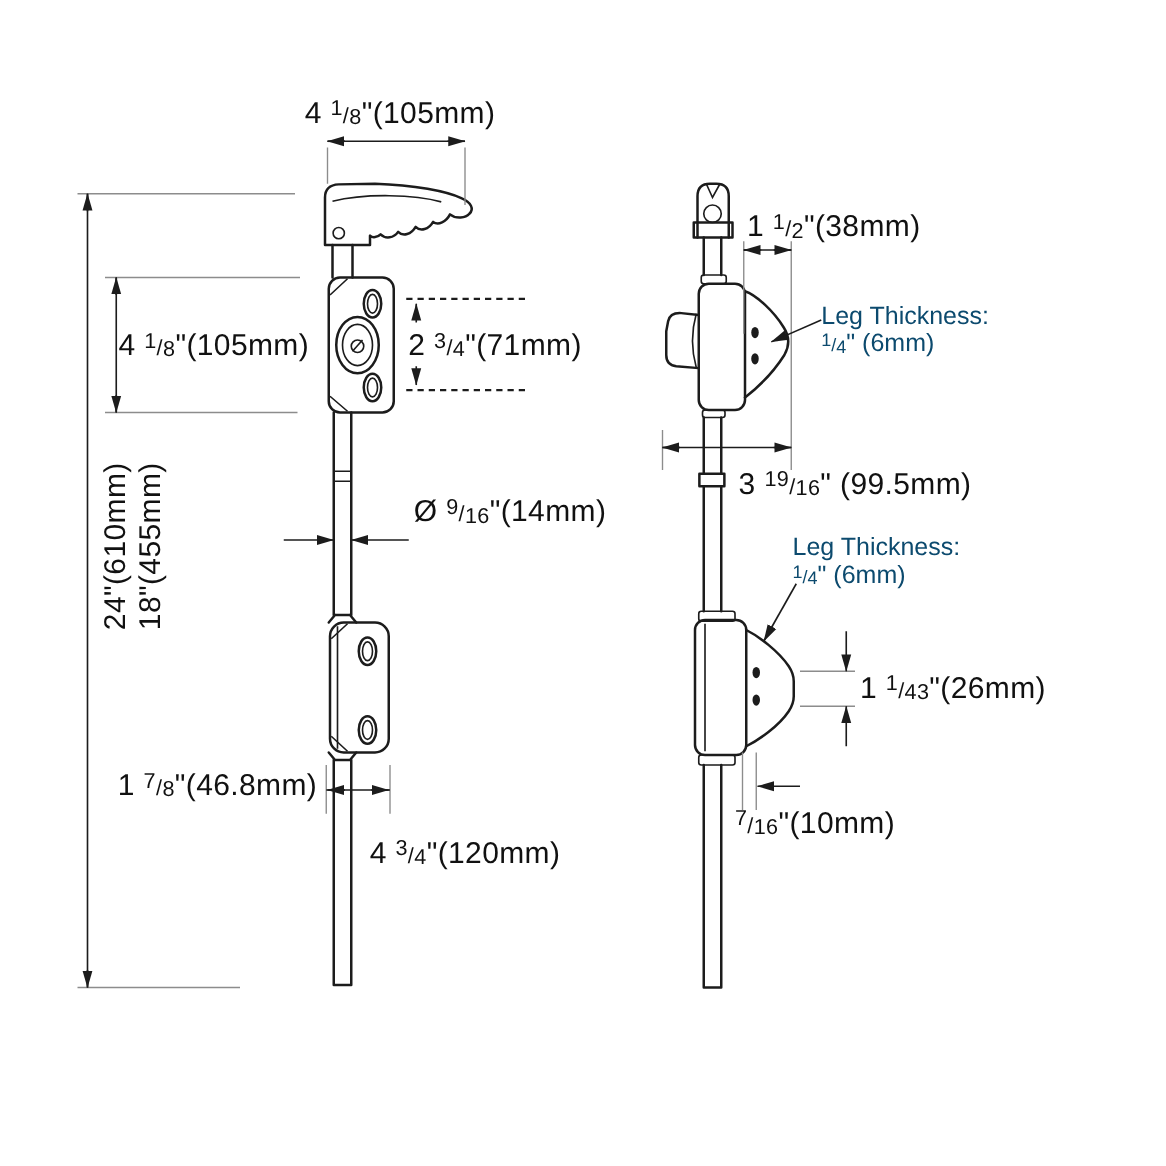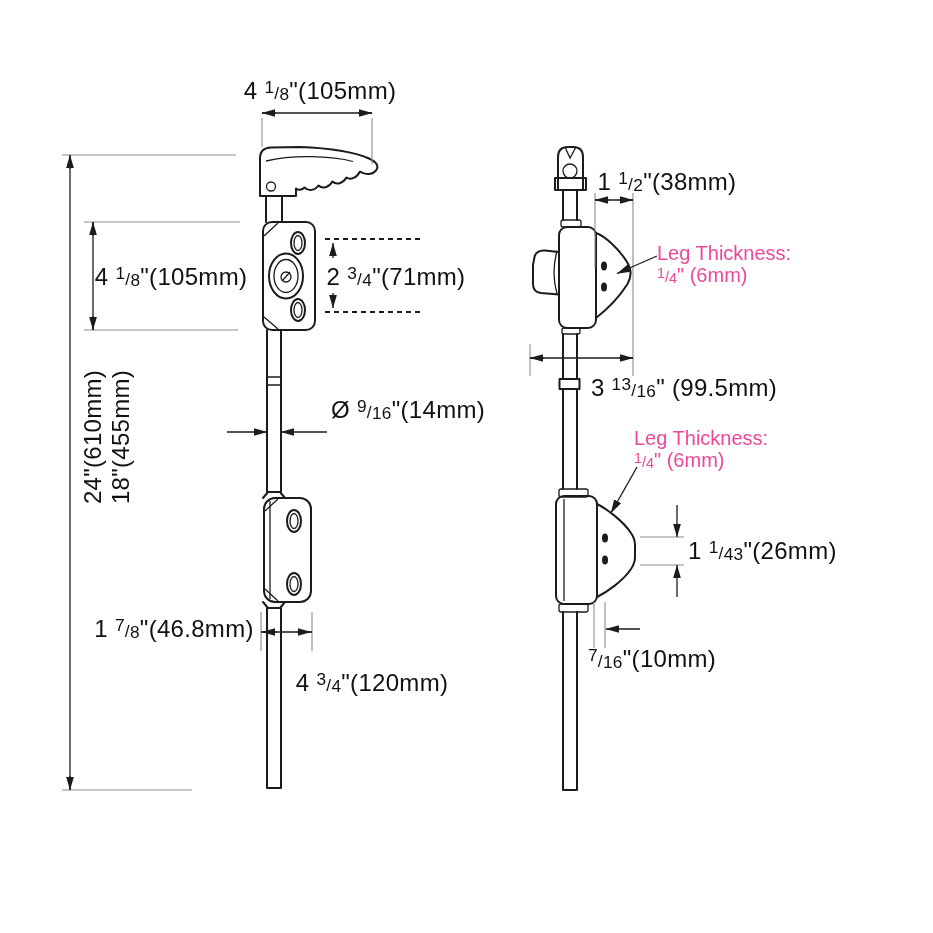--- a/index.html
+++ b/index.html
@@ -11,21 +11,21 @@
   .dim{
     position:absolute;font-size:24px;color:#111;white-space:nowrap;
     transform:translate(-50%,-50%);letter-spacing:.3px;
   }
   .dim.left{transform:translate(0,-50%);}
   .dim.rot{transform:translate(-50%,-50%) rotate(-90deg);}
   .fn{font-size:.72em;position:relative;top:-.33em;}
   .fs{font-size:.72em;}
   .fd{font-size:.72em;position:relative;top:.04em;}
   .note{
-    position:absolute;font-size:20px;color:#ec4899;white-space:nowrap;line-height:1.12;
+    position:absolute;font-size:20px;color:#0c4a6e;white-space:nowrap;line-height:1.12;
   }
   svg .obj{stroke:#1c1c1c;stroke-width:2;fill:none;stroke-linecap:round;stroke-linejoin:round;}
   svg .thin{stroke:#1c1c1c;stroke-width:1.3;fill:none;}
   svg .ext{stroke:#8c8c8c;stroke-width:1.1;fill:none;}
   svg .dln{stroke:#1c1c1c;stroke-width:1.3;fill:none;}
   svg .dash{stroke:#1c1c1c;stroke-width:1.8;fill:none;stroke-dasharray:5 4;}
   svg .fillb{fill:#1c1c1c;stroke:none;}
 </style>
 </head>
 <body>
@@ -220,21 +220,21 @@
 
 <div class="dim" style="left:372px;top:683px"><span>4 </span><span class="fn">3</span><span class="fs">/</span><span class="fd">4</span><span>"(120mm)</span></div>
 
 <div class="dim" style="left:667px;top:182px"><span>1 </span><span class="fn">1</span><span class="fs">/</span><span class="fd">2</span><span>"(38mm)</span></div>
 
 <div class="note" style="left:657px;top:242px">
   <div>Leg Thickness:</div>
   <div><span class="fn">1</span><span class="fs">/</span><span class="fd">4</span><span>" (6mm)</span></div>
 </div>
 
-<div class="dim" style="left:684px;top:388px"><span>3 </span><span class="fn">13</span><span class="fs">/</span><span class="fd">16</span><span>" (99.5mm)</span></div>
+<div class="dim" style="left:684px;top:388px"><span>3 </span><span class="fn">19</span><span class="fs">/</span><span class="fd">16</span><span>" (99.5mm)</span></div>
 
 <div class="note" style="left:634px;top:427px">
   <div>Leg Thickness:</div>
   <div><span class="fn">1</span><span class="fs">/</span><span class="fd">4</span><span>" (6mm)</span></div>
 </div>
 
 <div class="dim left" style="left:688px;top:551px"><span>1 </span><span class="fn">1</span><span class="fs">/</span><span class="fd">43</span><span>"(26mm)</span></div>
 
 <div class="dim" style="left:652px;top:659px"><span></span><span class="fn">7</span><span class="fs">/</span><span class="fd">16</span><span>"(10mm)</span></div>
 

